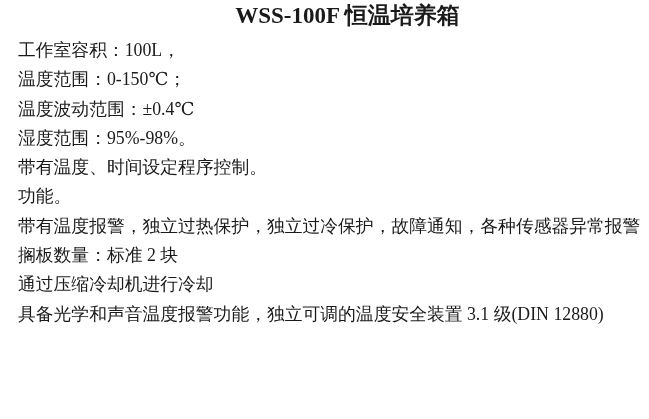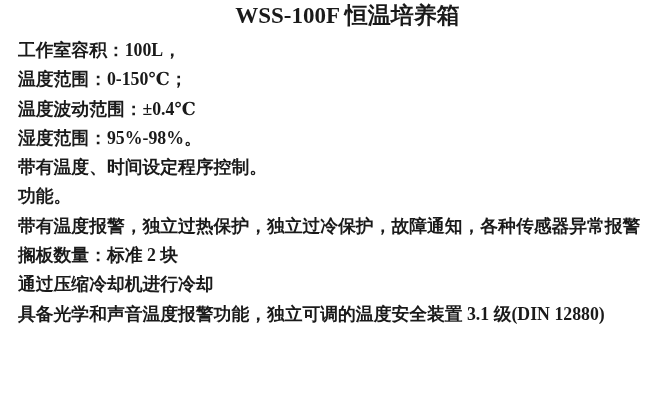--- a/index.html
+++ b/index.html
@@ -34,21 +34,20 @@
     text-align: center;
     line-height: 28px;
     white-space: nowrap;
   }
   .doc-body {
     margin-top: 6px;
     padding-left: 18px;
     padding-right: 4px;
     font-size: 17.8px;
     line-height: 29.3px;
-    font-weight: bold;
   }
   .spec-line {
     margin: 0;
     padding: 0;
     white-space: nowrap;
   }
 </style>
 </head>
 <body>
 

